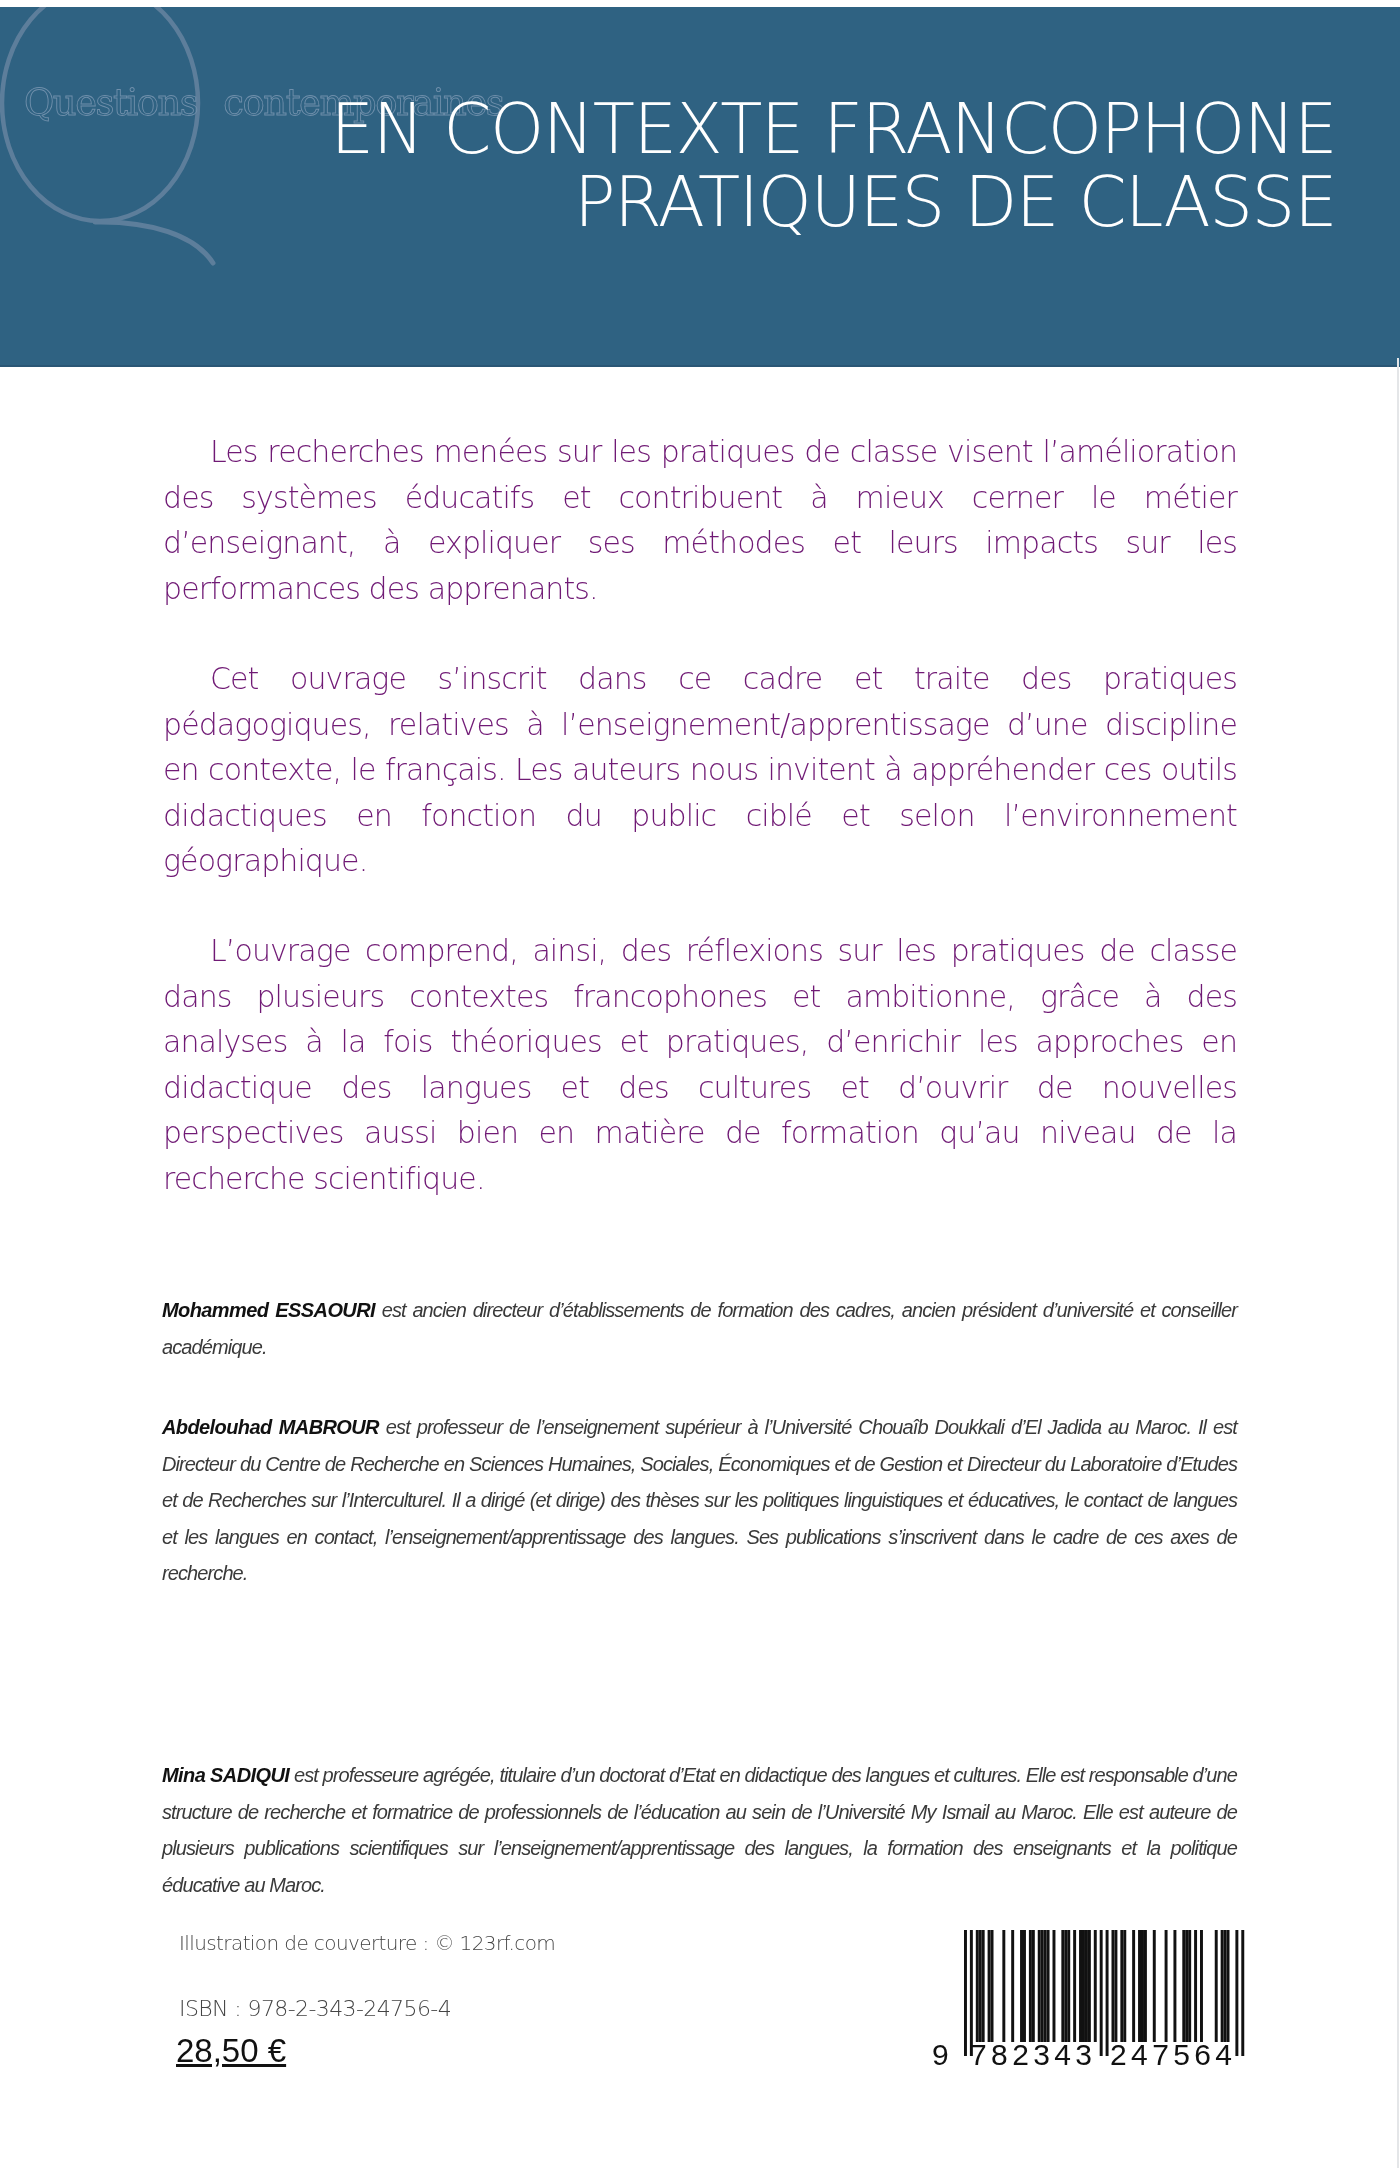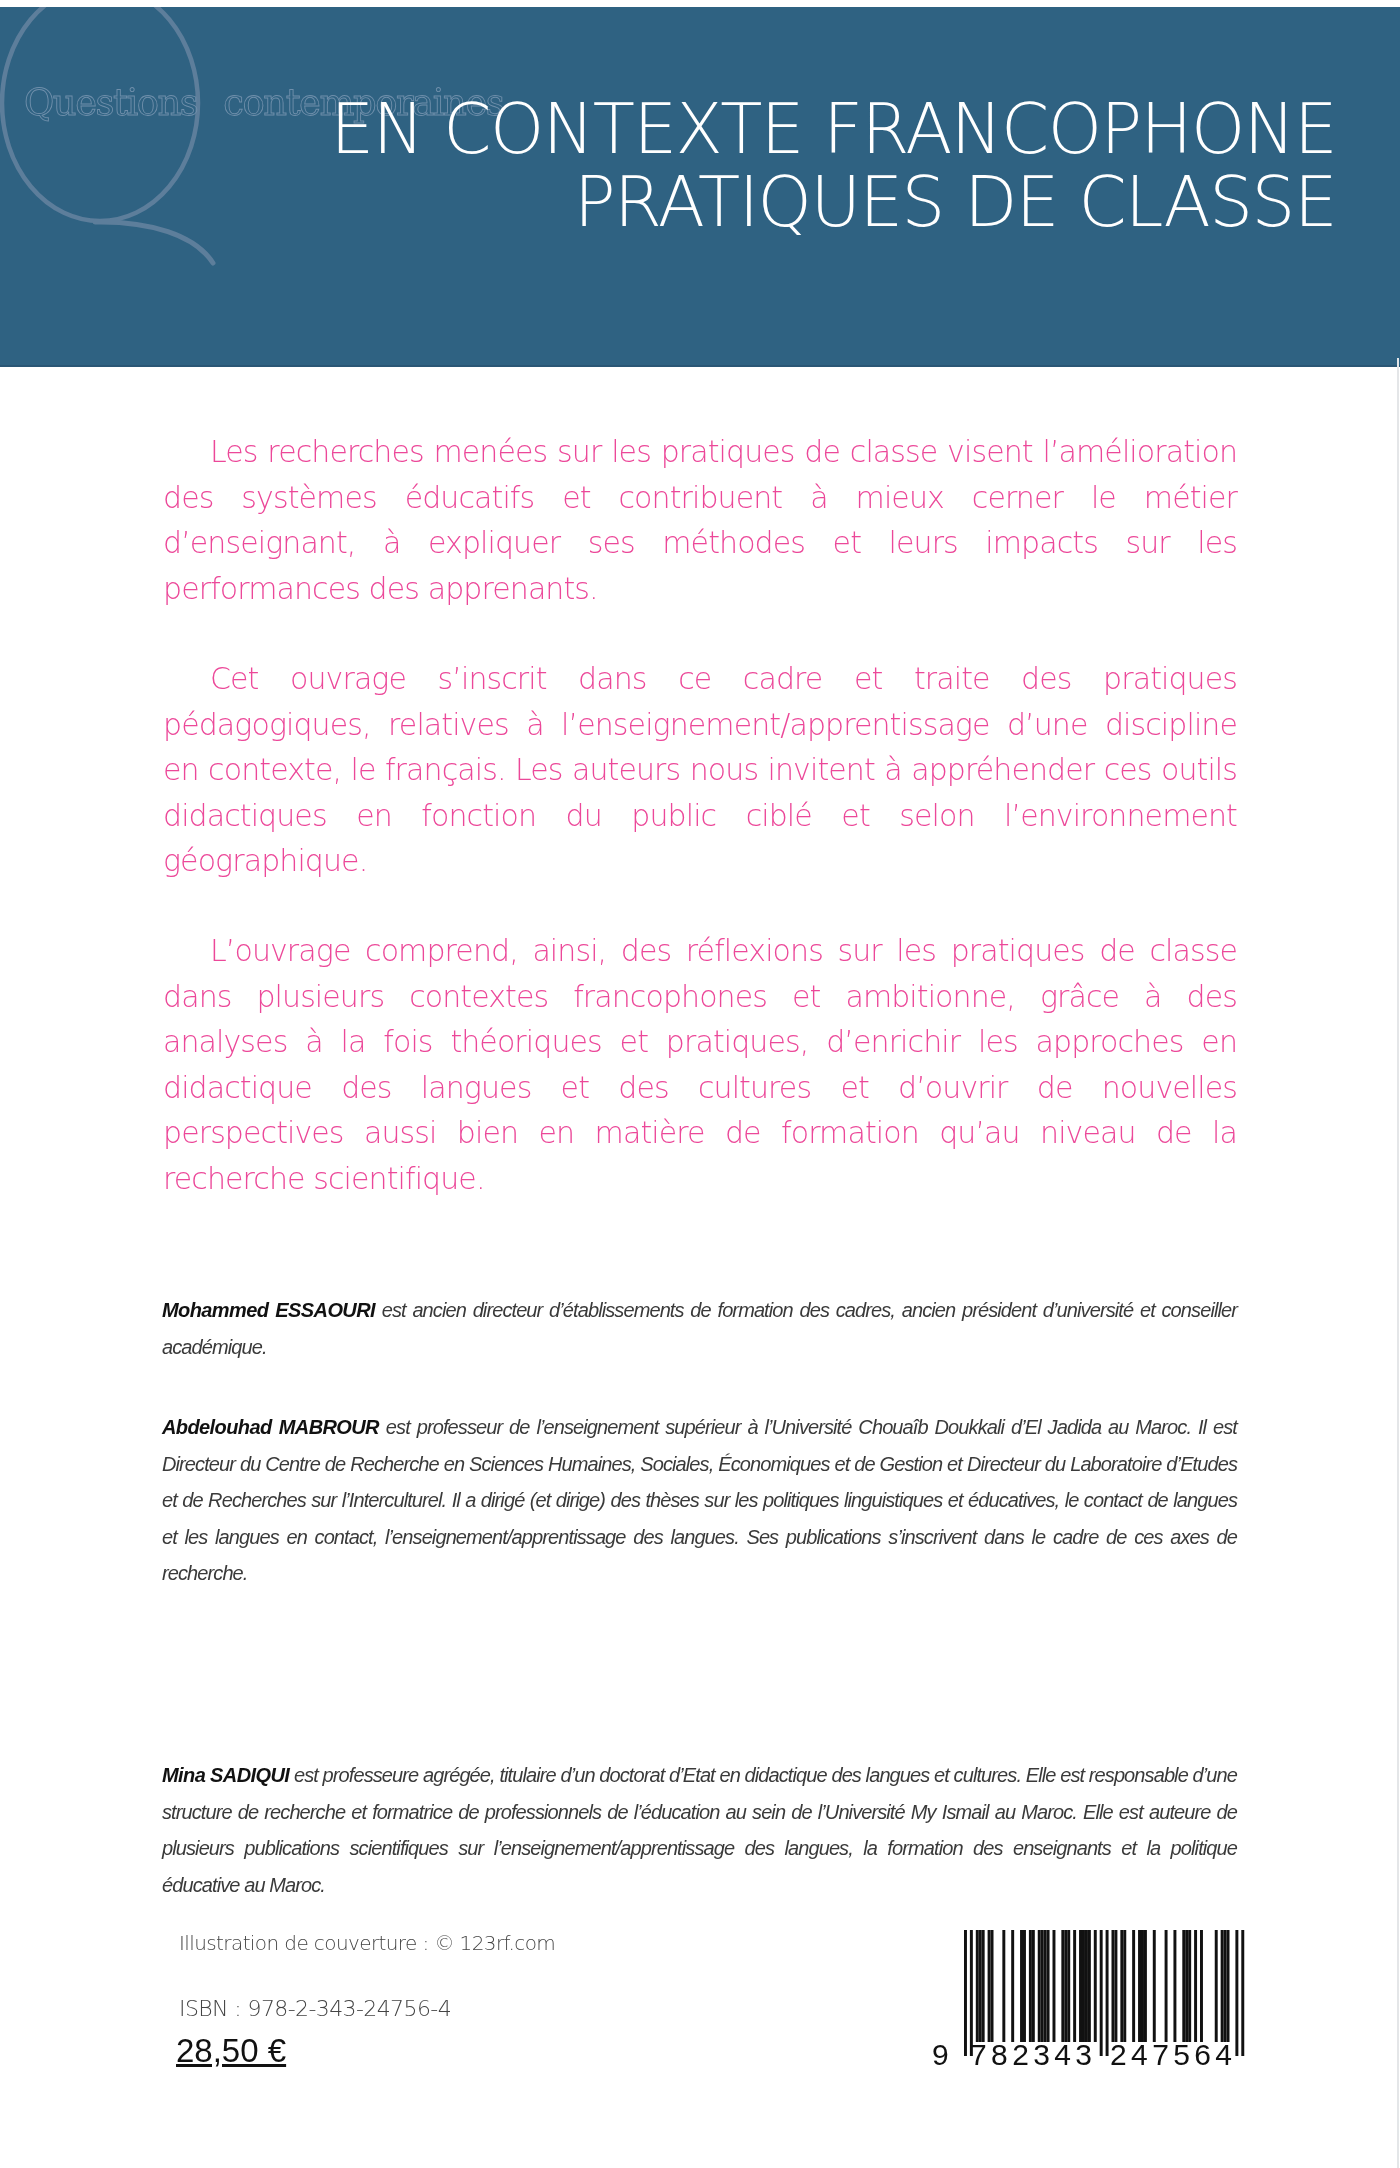--- a/index.html
+++ b/index.html
@@ -38,21 +38,21 @@
       font-family: "DejaVu Serif", serif; font-weight: bold;
       font-size: 34px; letter-spacing: -1.6px; white-space: nowrap;
     }
     .edge-line {
       position: absolute; left: 1397px; top: 358px; width: 2px; height: 1810px;
       background: #e4e6e8;
     }
     .blurb {
       position: absolute; left: 163px; width: 1074px;
       font-family: "DejaVu Sans", sans-serif; font-weight: 200;
-      font-size: 30px; line-height: 45.5px; color: #ec4899;
+      font-size: 30px; line-height: 45.5px; color: #701a75;
       text-align: justify; letter-spacing: -0.9px; word-spacing: 0px;
     }
     .blurb p { margin: 0; text-indent: 47px; text-align-last: left; }
     .p1 { top: 429px; }
     .p2 { top: 656px; }
     .p3 { top: 928px; }
     .bios {
       position: absolute; left: 162px; width: 1075px;
       font-family: Liberation Sans, sans-serif; font-style: italic; font-weight: 200;
       font-size: 20px; line-height: 36.5px; color: #3a3a3a;

